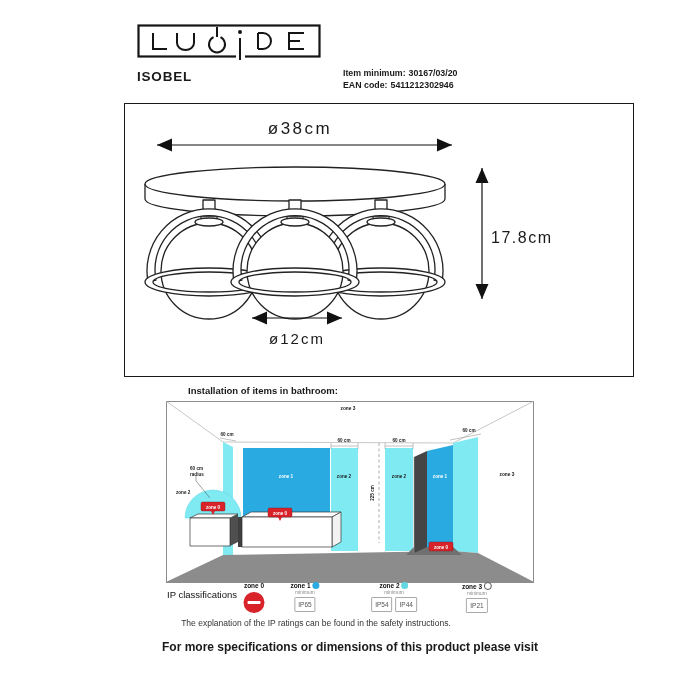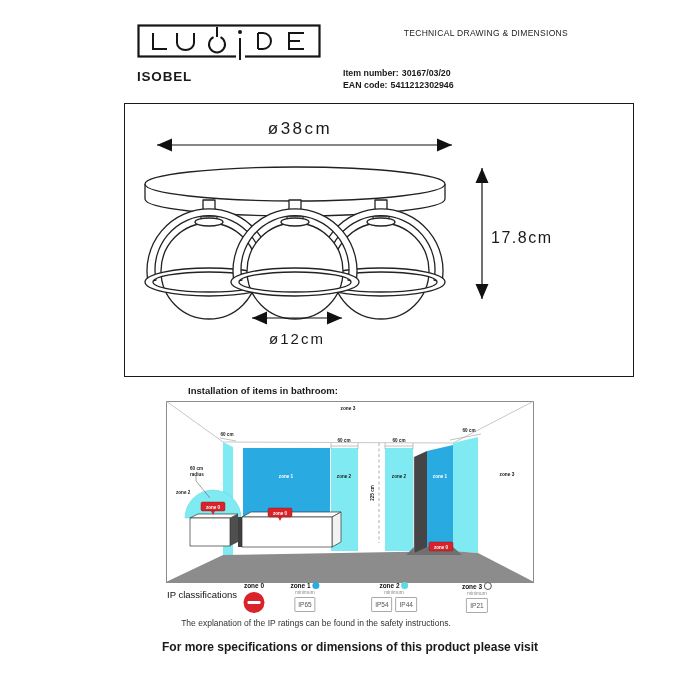--- a/index.html
+++ b/index.html
@@ -50,25 +50,24 @@
       <path d="M16,9 V25 H30"></path>
       <path d="M40,9 V19 A8.5,7 0 0 0 57,19 V9"></path>
       <path d="M80,3 V13 M83.5,13.2 A8,8 0 1 1 76.5,13.2"></path>
       <path d="M103,14 V36"></path>
       <path d="M121,9 V25 M121,9 H126 A8,8 0 0 1 126,25 H121"></path>
       <path d="M167,9 H152 V25 H167 M152,17 H163"></path>
     </g>
     <circle cx="103" cy="8" r="2" fill="#151515"></circle>
   </svg>
 
-  <div class="abs" id="doc-type">TECHNICAL DRAWING &amp; DIMENSIONS</div>
   <div class="abs" id="product-name">ISOBEL</div>
   <div class="abs" id="item-block">
     <div>
-      <span class="lbl">Item number:</span><span>30167/03/20</span>
+      <span class="lbl">Item minimum:</span><span>30167/03/20</span>
     </div>
     <div>
       <span class="lbl">EAN code:</span><span>5411212302946</span>
     </div>
   </div>
 
   <div class="abs" id="drawing-box">
     <svg width="431" height="271" viewBox="0 0 431 271">
       <g stroke="#222" stroke-width="1.3" fill="#fff" stroke-linejoin="round">
 

